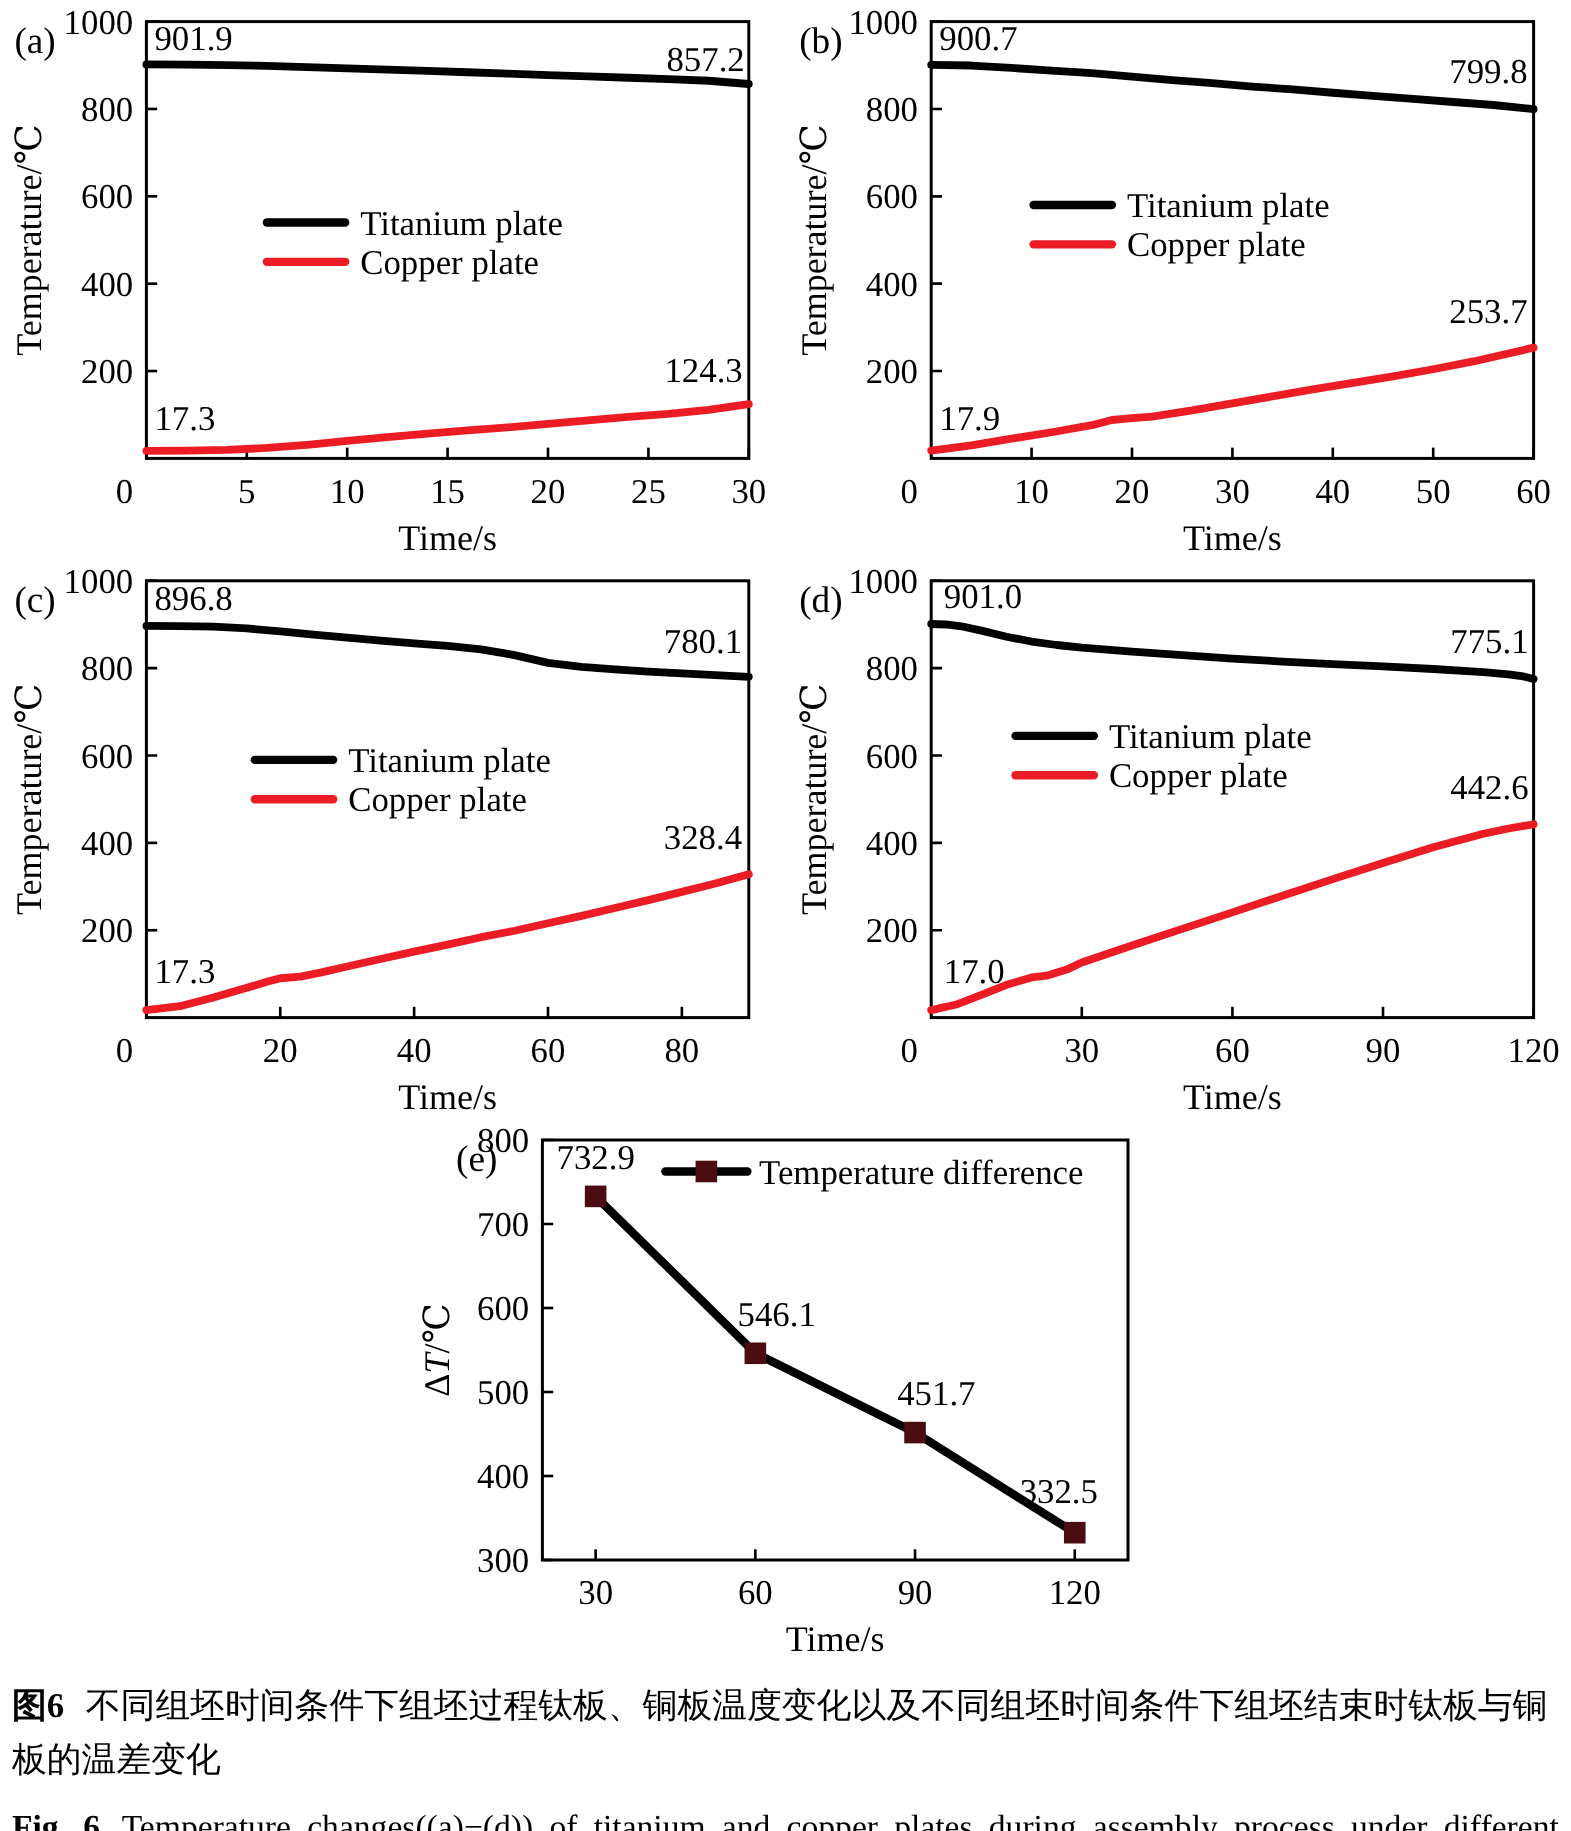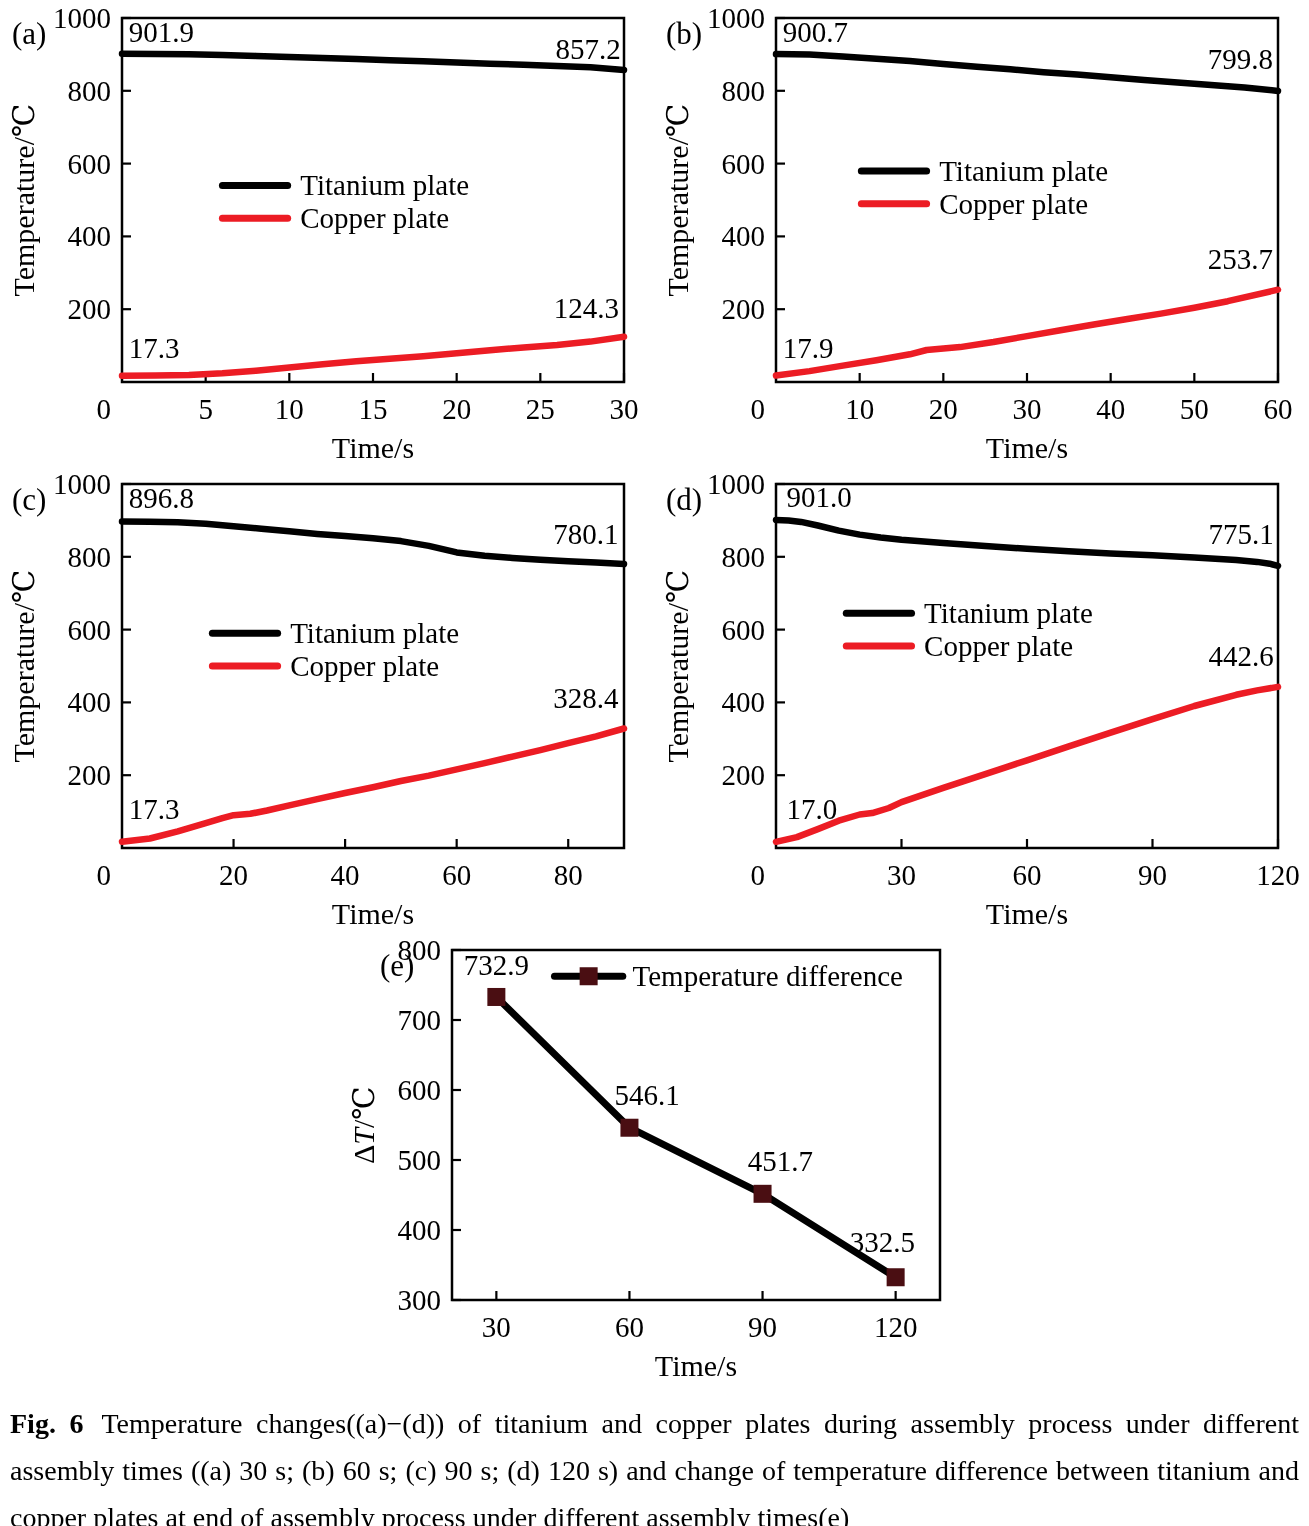--- a/index.html
+++ b/index.html
@@ -203,15 +203,16 @@
         <text x="156.36363636363637" y="42.5" font-size="29" text-anchor="middle">732.9</text>
         <text x="307.20000000000005" y="173.39999999999998" font-size="29" text-anchor="middle">546.1</text>
         <text x="440.2909090909091" y="239.2" font-size="29" text-anchor="middle">451.7</text>
         <text x="542.3272727272727" y="320.4" font-size="29" text-anchor="middle">332.5</text>
         <line x1="214.48" y1="44.25" x2="282.79999999999995" y2="44.25" stroke="#000000" stroke-width="7" stroke-linecap="round"></line>
         <rect x="239.64" y="35.25" width="18" height="18" fill="#4a0e12"></rect>
         <text x="292.56" y="54.25" font-size="29" text-anchor="start">Temperature difference</text>
       </svg>
   </div>
   <div class="caption">
+    <p class="zh"><span class="cap-prefix">图6</span><span>不同组坯时间条件下组坯过程钛板、铜板温度变化以及不同组坯时间条件下组坯结束时钛板与铜板的温差变化</span></p>
     <p class="en"><span class="cap-prefix">Fig. 6</span><span>Temperature changes((a)−(d)) of titanium and copper plates during assembly process under different assembly times ((a) 30 s; (b) 60 s; (c) 90 s; (d) 120 s) and change of temperature difference between titanium and copper plates at end of assembly process under different assembly times(e)</span></p>
   </div>
 </div>
 
 </body></html>

